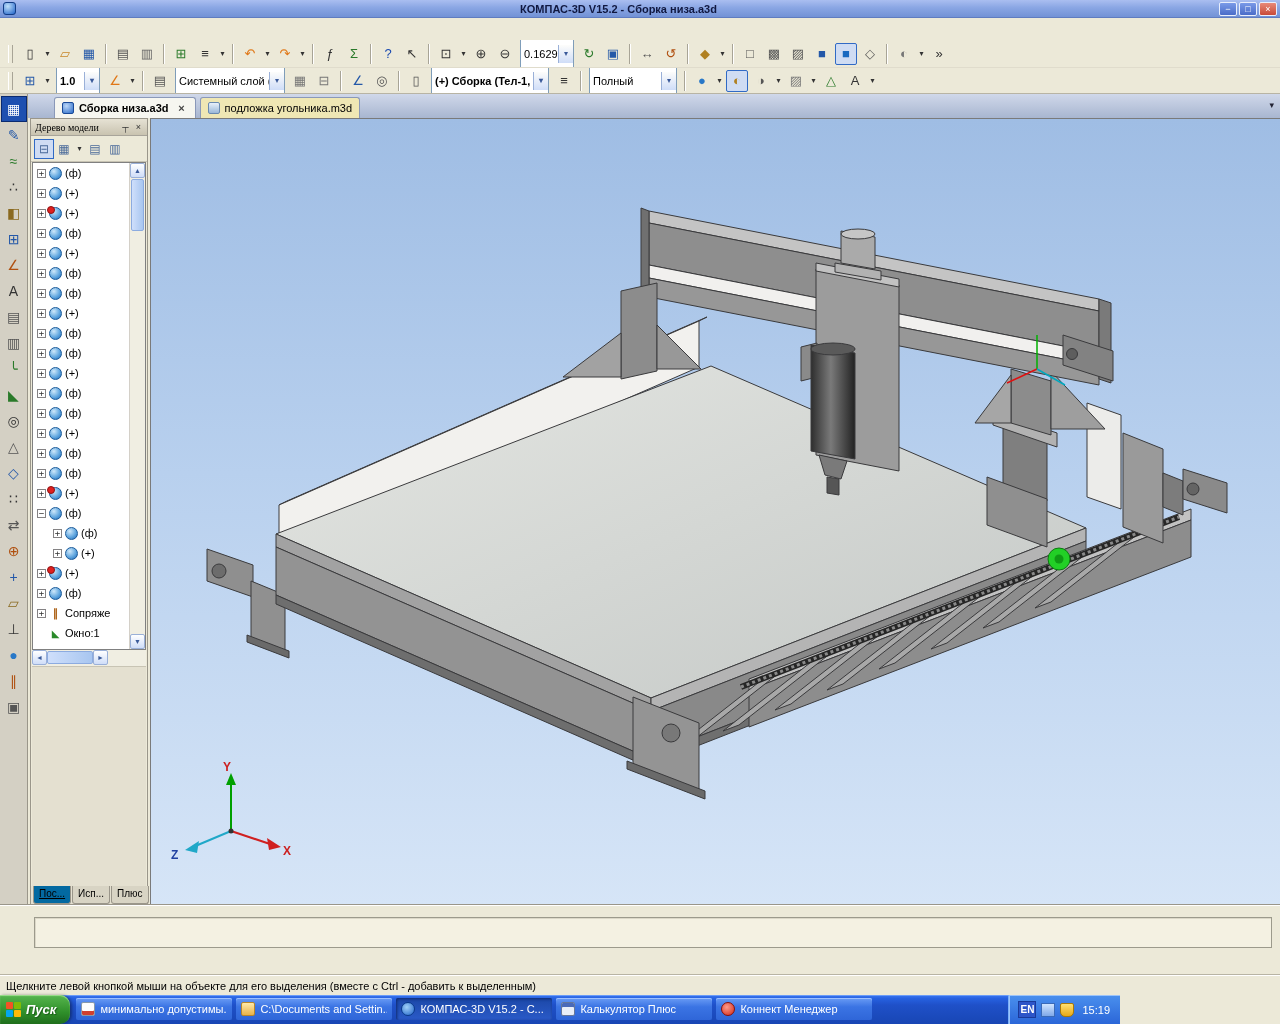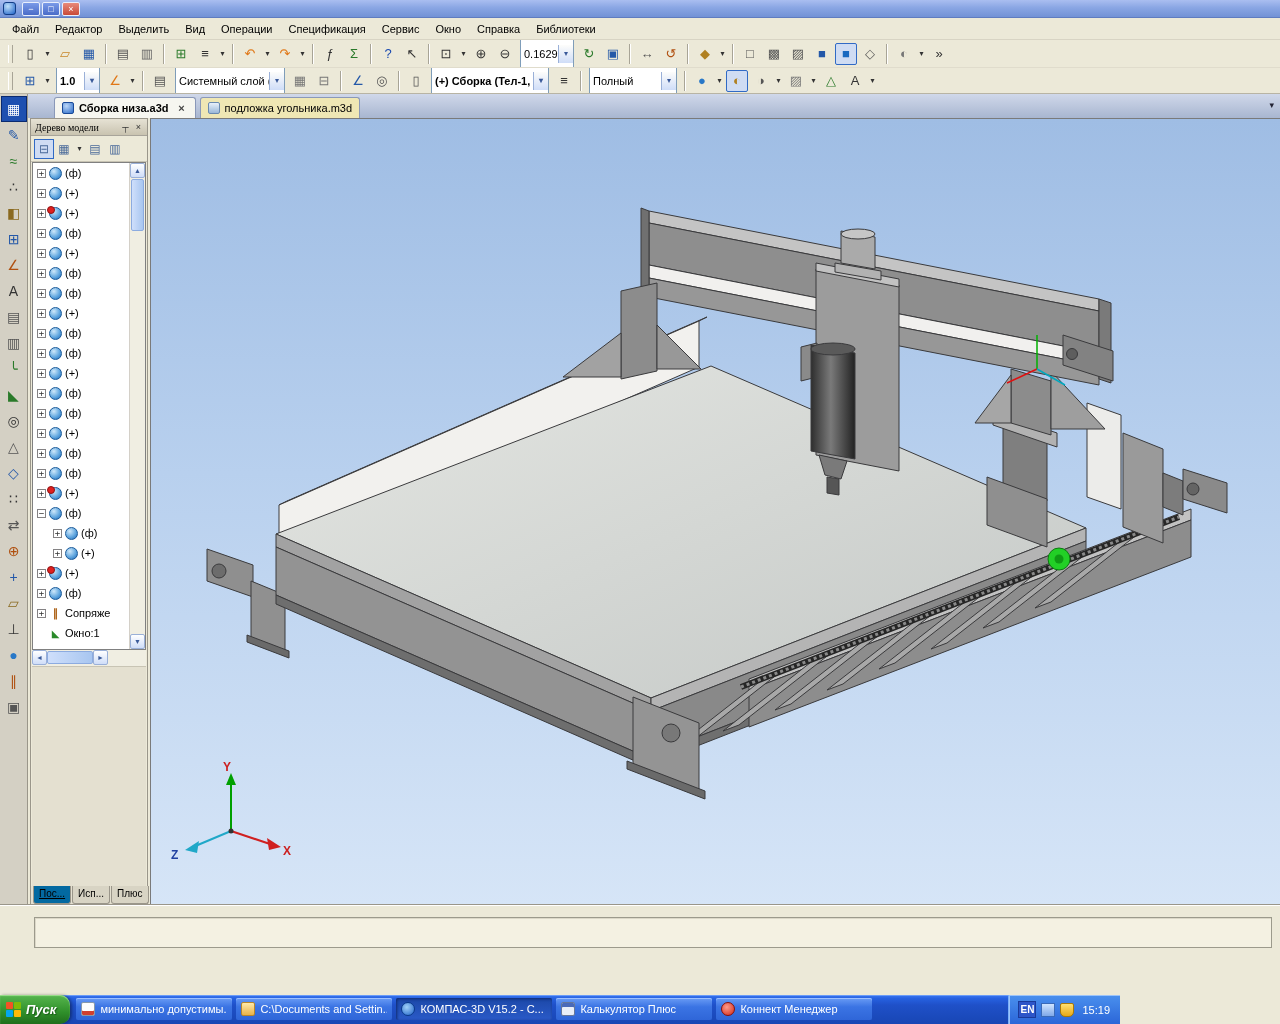--- a/index.html
+++ b/index.html
@@ -168,39 +168,28 @@
   .tray-ico.shield{background:linear-gradient(#ffe070,#e8a818);border:1px solid #a87808;border-radius:2px 2px 5px 5px;}
   .clock{color:#fff;font-size:11px;margin-left:3px;}
 </style>
 </head>
 <body>
 
 <div class="app">
 
   <div class="titlebar">
     <span class="app-icon"></span>
+    <span class="title-text">КОМПАС-3D V15.2  - Сборка низа.a3d</span>
     <span class="win-btns">
       <span class="wbtn">−</span>
       <span class="wbtn">□</span>
       <span class="wbtn close">×</span>
     </span>
   </div>
 
-  <div class="menubar">
-      <span class="menu-item">Файл</span>
-      <span class="menu-item">Редактор</span>
-      <span class="menu-item">Выделить</span>
-      <span class="menu-item">Вид</span>
-      <span class="menu-item">Операции</span>
-      <span class="menu-item">Спецификация</span>
-      <span class="menu-item">Сервис</span>
-      <span class="menu-item">Окно</span>
-      <span class="menu-item">Справка</span>
-      <span class="menu-item">Библиотеки</span>
-    </div>
   <div class="toolbar tb1">
       <span class="tb-icon">
         <span class="tb-glyph" style="color: rgb(51, 51, 51);">▯</span>
       </span>
       <span class="tb-dd">▾</span>
       <span class="tb-icon">
         <span class="tb-glyph" style="color: rgb(200, 135, 42);">▱</span>
       </span>
       <span class="tb-icon">
         <span class="tb-glyph" style="color: rgb(36, 88, 168);">▦</span>
@@ -754,20 +743,23 @@
           <text x="20" y="740" fill="#2040a0">Z</text>
         </g>
       </svg>
     </div>
   </div>
 
   <div class="propbar">
     <div class="prop-field"></div>
   </div>
 
+  <div class="statusbar">
+    <span>Щелкните левой кнопкой мыши на объекте для его выделения (вместе с Ctrl - добавить к выделенным)</span>
+  </div>
 
   <div class="taskbar">
     <div class="startbtn">
       <span class="winlogo">
           <i></i>
           <i></i>
           <i></i>
           <i></i>
         </span>
       <span>Пуск</span>

